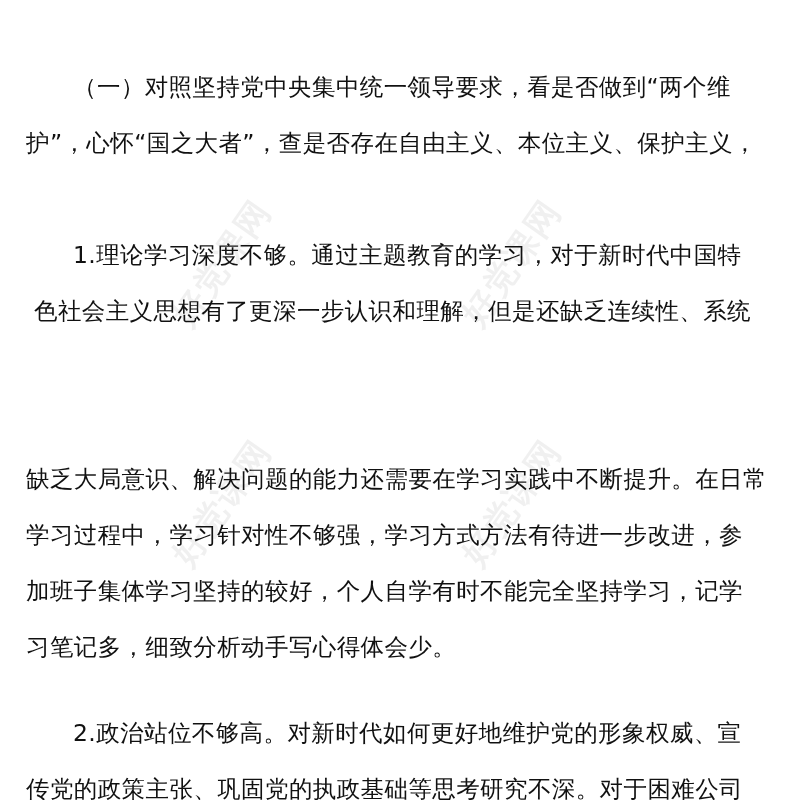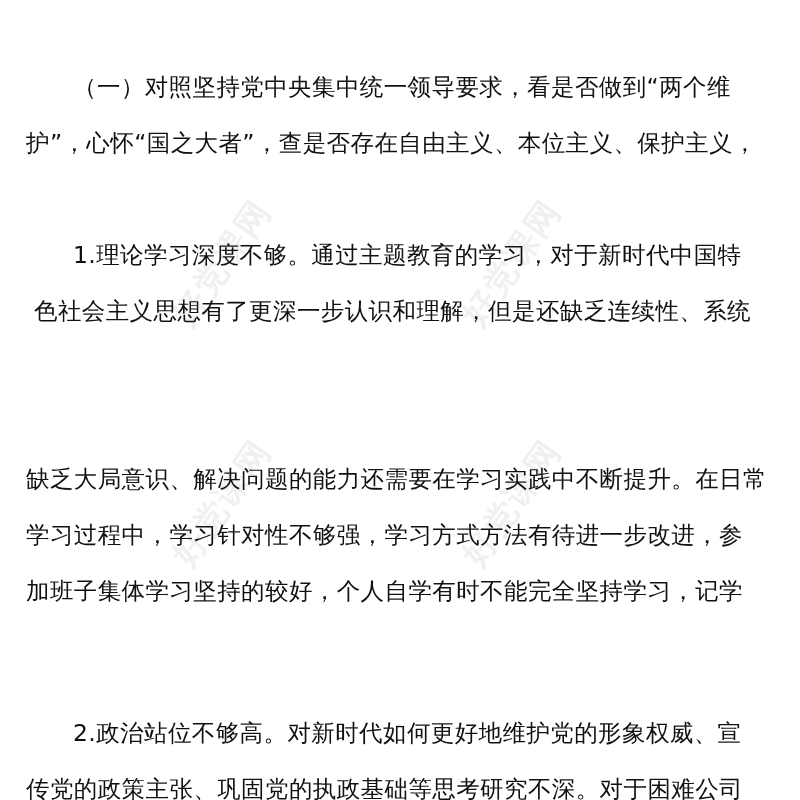--- a/index.html
+++ b/index.html
@@ -33,17 +33,18 @@
   <div class="wm" style="left:440px; top:480px;">好党课网</div>
 
   <div class="line indent" style="top:71px;">（一）对照坚持党中央集中统一领导要求，看是否做到“两个维</div>
   <div class="line" style="top:127px;">护”，心怀“国之大者”，查是否存在自由主义、本位主义、保护主义，</div>
 
   <div class="line indent" style="top:239px;">1.理论学习深度不够。通过主题教育的学习，对于新时代中国特</div>
   <div class="line" style="top:295px;margin-left:8px;">色社会主义思想有了更深一步认识和理解，但是还缺乏连续性、系统</div>
   <div class="line" style="top:463px;">缺乏大局意识、解决问题的能力还需要在学习实践中不断提升。在日常</div>
   <div class="line" style="top:519px;">学习过程中，学习针对性不够强，学习方式方法有待进一步改进，参</div>
   <div class="line" style="top:575px;">加班子集体学习坚持的较好，个人自学有时不能完全坚持学习，记学</div>
+  <div class="line" style="top:631px;">习笔记多，细致分析动手写心得体会少。</div>
 
   <div class="line indent" style="top:717px;">2.政治站位不够高。对新时代如何更好地维护党的形象权威、宣</div>
   <div class="line" style="top:773px;">传党的政策主张、巩固党的执政基础等思考研究不深。对于困难公司</div>
 
 </div>
 
 </body></html>

